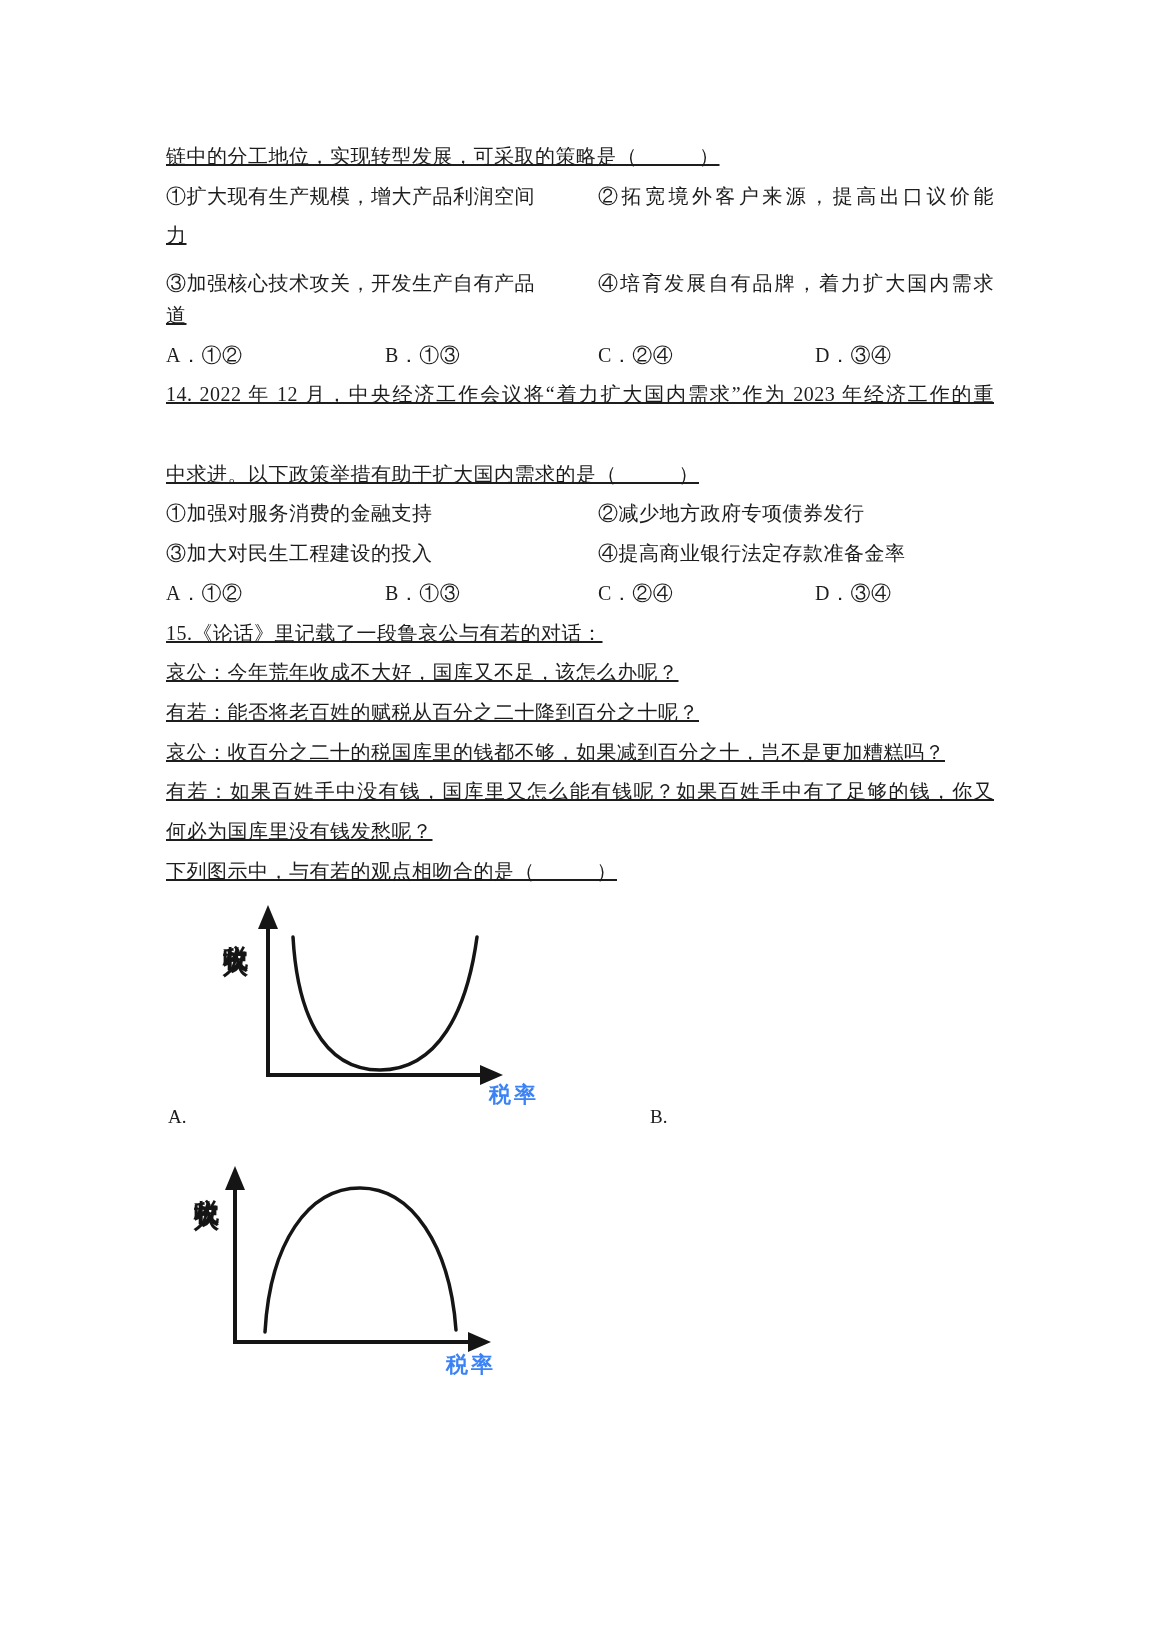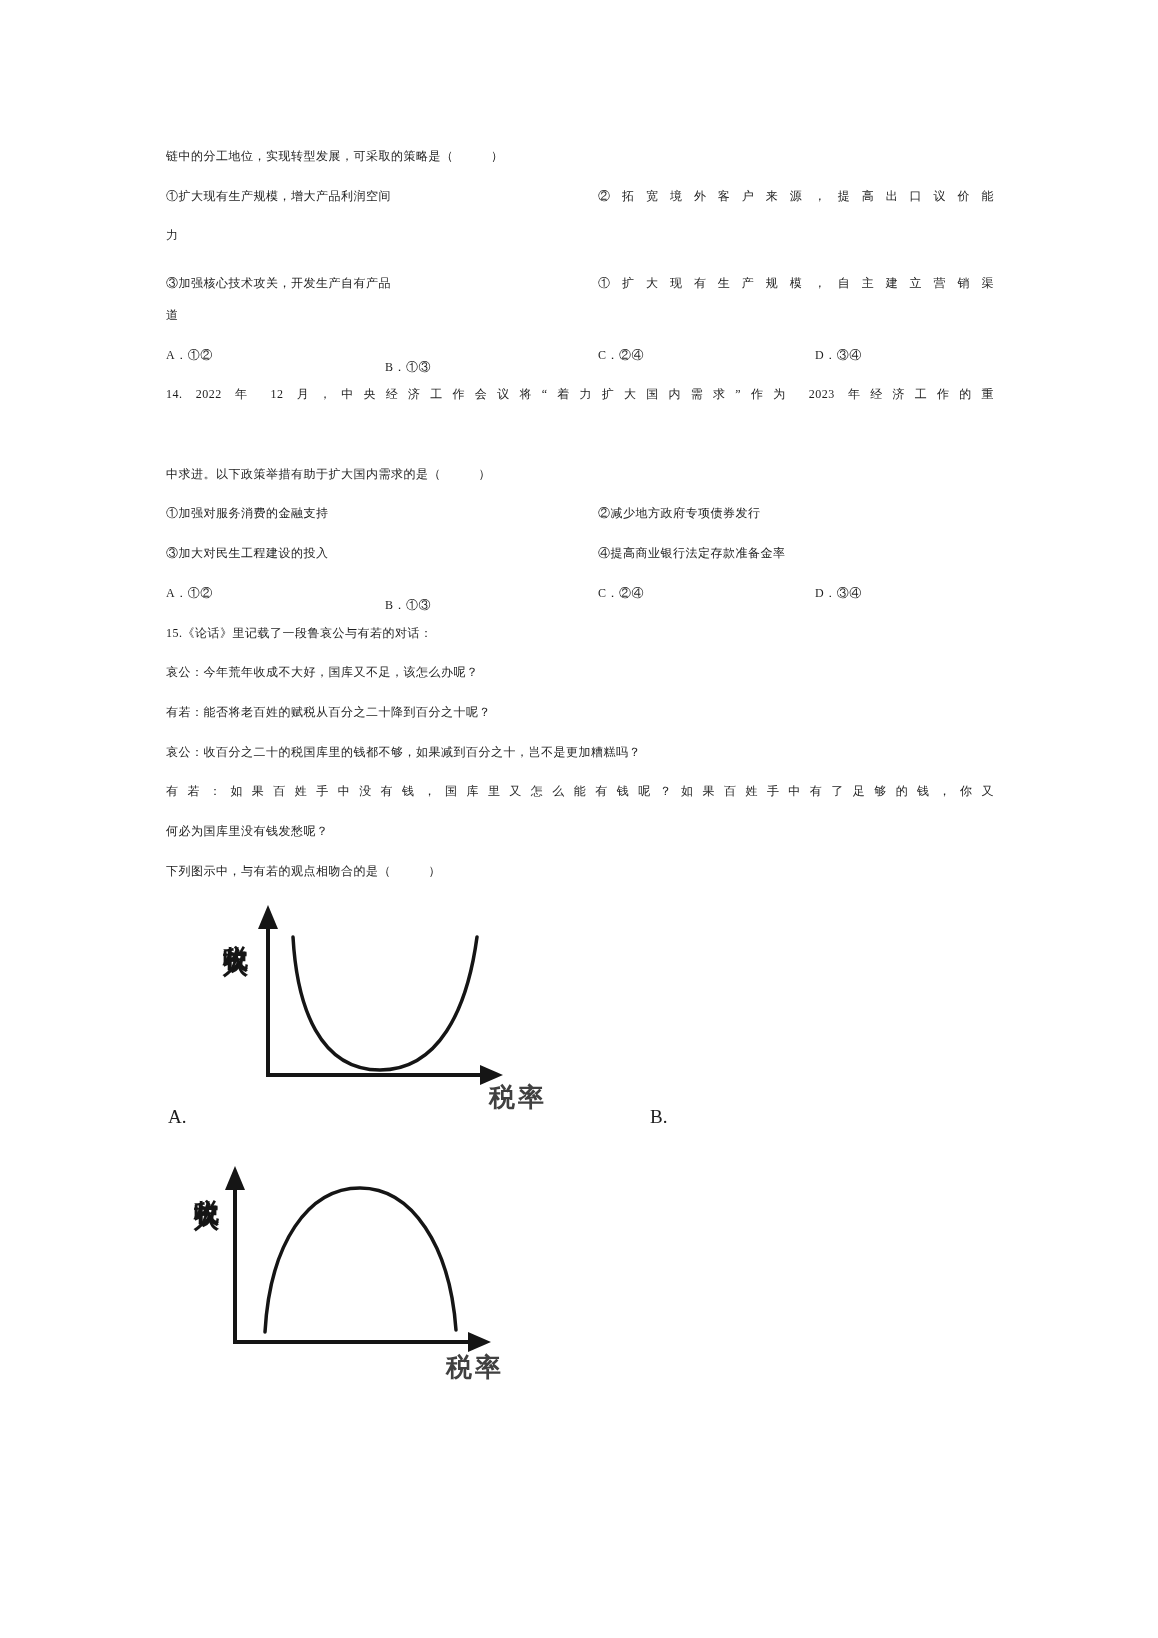--- a/index.html
+++ b/index.html
@@ -10,82 +10,83 @@
     background:#ffffff;
     font-family:"Liberation Serif","DejaVu Serif",serif;
     color:#1d1d1d;
     overflow:hidden;
   }
   .line{
     position:absolute;
     left:166px;
     width:828px;
     height:30px;
-    font-size:12px;
+    font-size:20px;
     line-height:30px;
     white-space:nowrap;
     letter-spacing:0.5px;
+    text-decoration:underline;
   }
   .line.stretch{
     white-space:normal;
     text-align:justify;
     text-align-last:justify;
   }
   .c1{position:absolute;left:0;white-space:nowrap;}
   .c2{position:absolute;left:432px;width:396px;white-space:nowrap;}
   .c2.stretch2{
     white-space:normal;
     text-align:justify;
     text-align-last:justify;
   }
   .opt{position:absolute;white-space:nowrap;}
   .opt.o1{left:0;}
-  .opt.o2{left:219px;margin-top:12px;}
+  .opt.o2{left:219px;}
   .opt.o3{left:432px;}
   .opt.o4{left:649px;}
   .fig-label{
     position:absolute;
     font-size:19px;line-height:24px;
     color:#1d1d1d;
   }
   .chart-svg{position:absolute;}
   .axis-ylabel{
     position:absolute;
     writing-mode:vertical-rl;
     text-orientation:upright;
     font-size:25px;
     font-weight:bold;
     letter-spacing:2px;
     color:#151515;
   }
   .axis-xlabel{
     position:absolute;
-    font-size:26px;
+    font-size:22px;
     font-weight:bold;
     letter-spacing:3px;
-    color:#404040;
+    color:#3b82f6;
   }
 </style>
 </head>
 <body>
 
 <div class="page">
 
   <div class="line" style="top:141px">链中的分工地位，实现转型发展，可采取的策略是（　　　）</div>
 
   <div class="line" style="top:181px">
     <span class="c1">①扩大现有生产规模，增大产品利润空间</span>
     <span class="c2 stretch2">②拓宽境外客户来源，提高出口议价能</span>
   </div>
 
   <div class="line" style="top:220px">力</div>
 
   <div class="line" style="top:268px">
     <span class="c1">③加强核心技术攻关，开发生产自有产品</span>
-    <span class="c2 stretch2">①扩大现有生产规模，自主建立营销渠</span>
+    <span class="c2 stretch2">④培育发展自有品牌，着力扩大国内需求</span>
   </div>
 
   <div class="line" style="top:300px">道</div>
 
   <div class="line" style="top:340px">
     <span class="opt o1">A．①②</span>
     <span class="opt o2">B．①③</span>
     <span class="opt o3">C．②④</span>
     <span class="opt o4">D．③④</span>
   </div>

